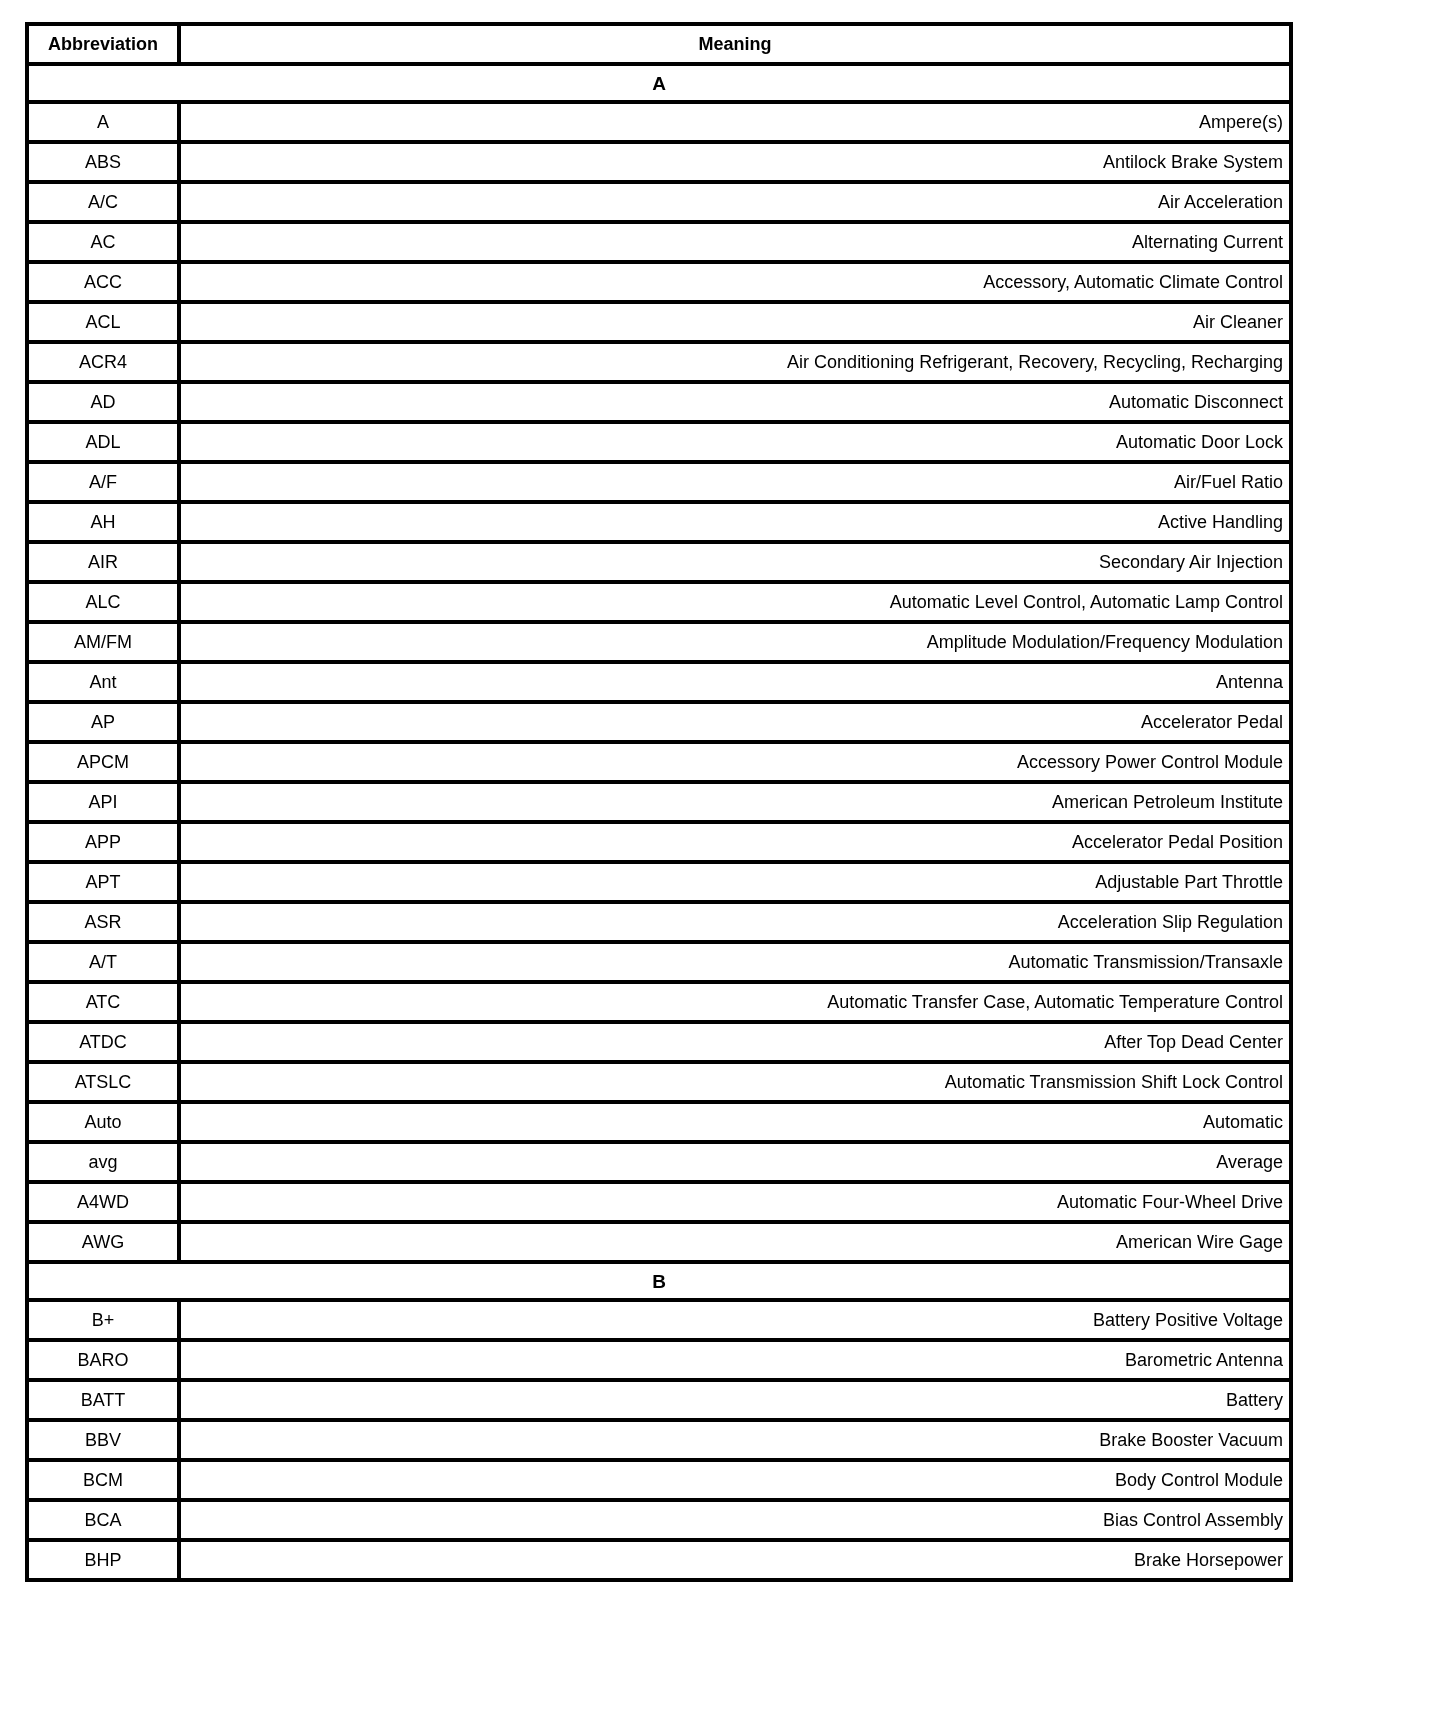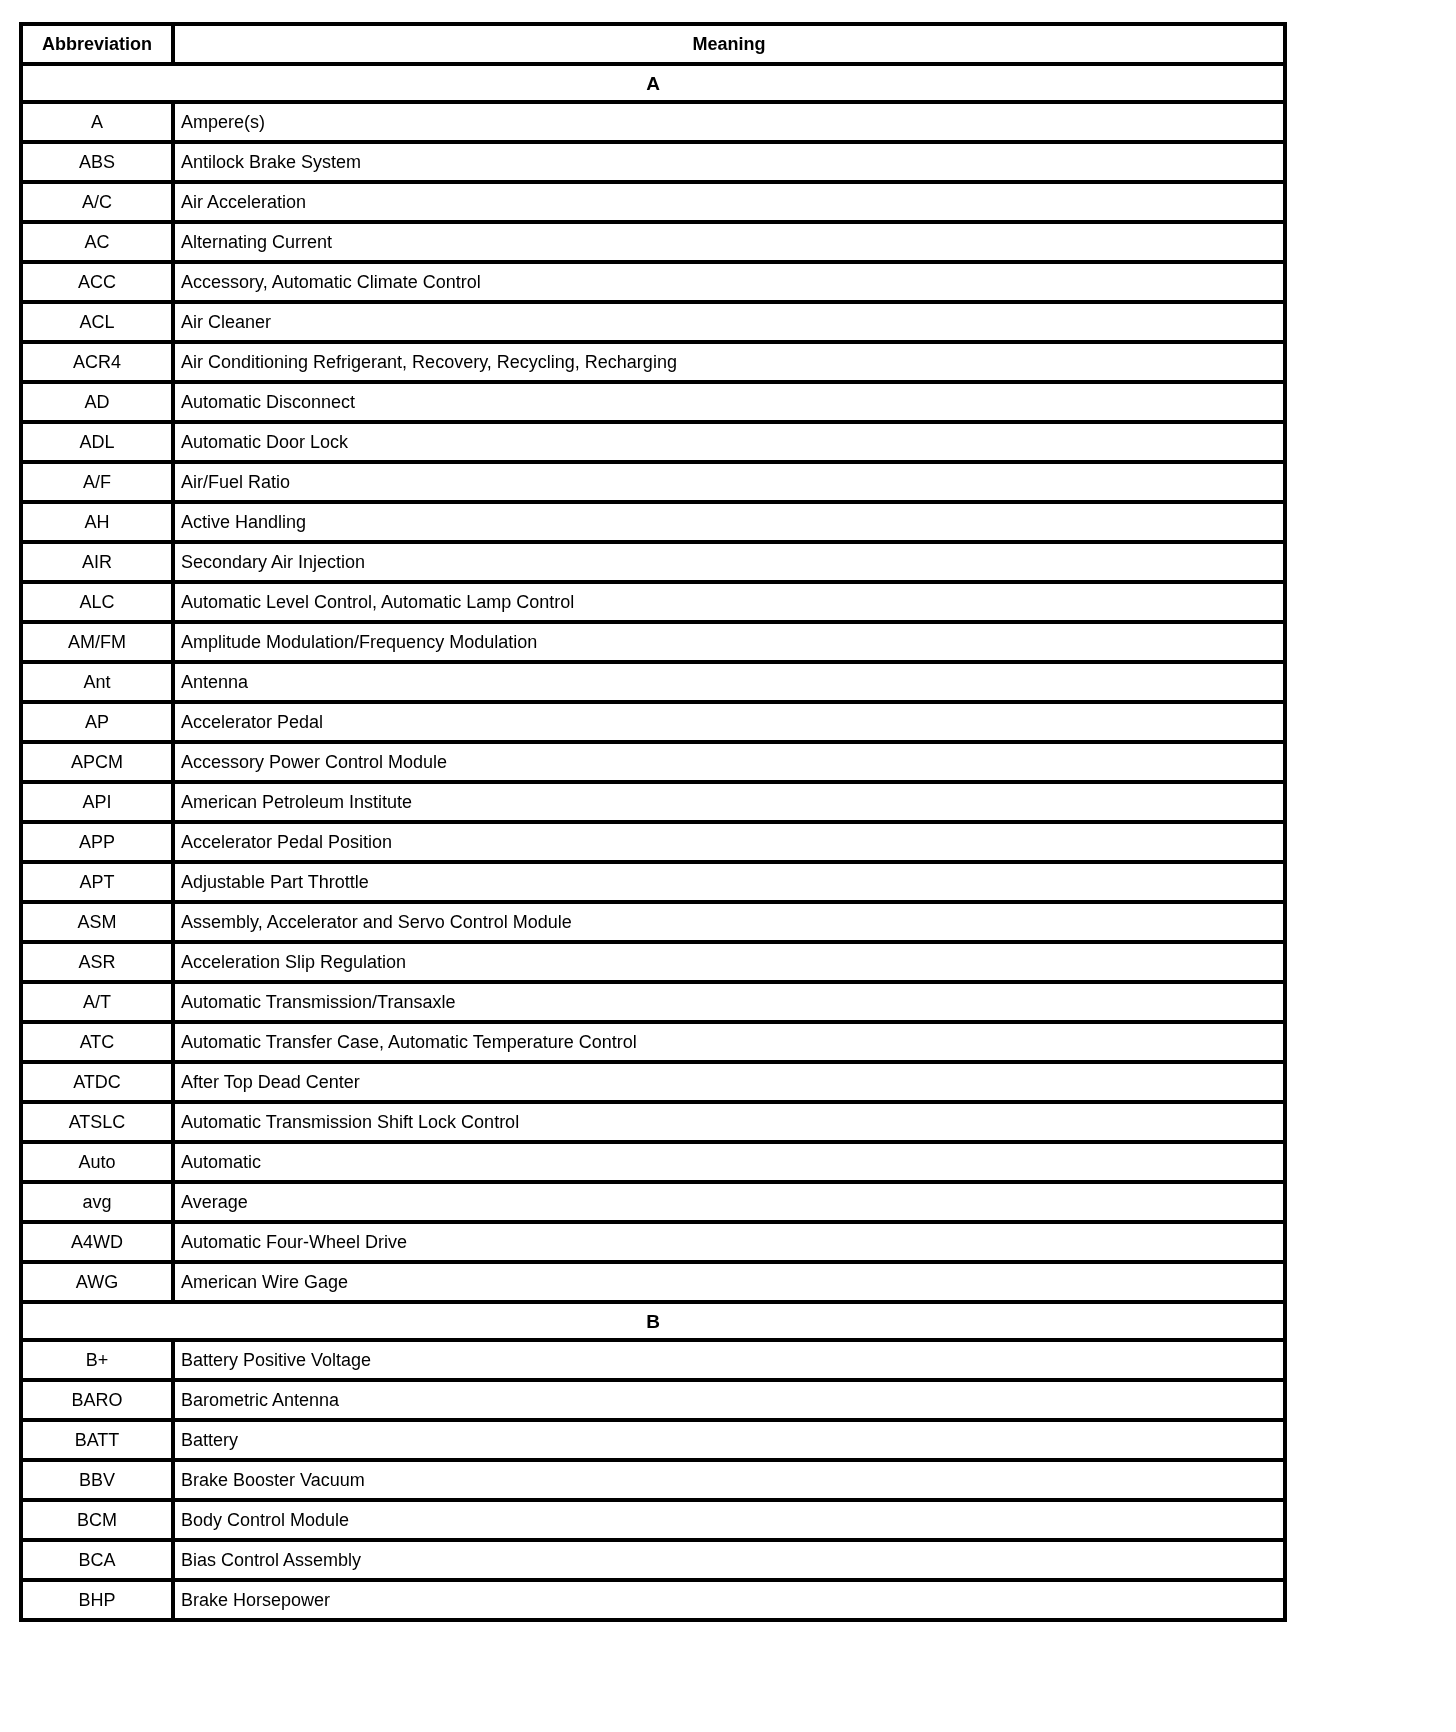--- a/index.html
+++ b/index.html
@@ -8,21 +8,21 @@
     background: #ffffff;
   }
   body {
     width: 1456px;
     height: 1732px;
     font-family: "Liberation Sans", sans-serif;
     color: #000000;
     -webkit-font-smoothing: antialiased;
   }
   .page {
-    padding: 22px 0 0 19px;
+    padding: 22px 0 0 25px;
   }
   table.abbrev-table {
     border-collapse: collapse;
     table-layout: fixed;
     width: 1268px;
   }
   table.abbrev-table th,
   table.abbrev-table td {
     border: 4px solid #000000;
     font-size: 18px;
@@ -39,21 +39,21 @@
     font-weight: bold;
     font-size: 19px;
     text-align: center;
     padding: 4px 2px;
     height: 24px;
   }
   td.abbr-cell {
     text-align: center;
   }
   td.meaning-cell {
-    text-align: left;
+    text-align: right;
     padding-left: 7px;
   }
   tr.section-row td {
     text-align: center;
     font-weight: bold;
     font-size: 19px;
     height: 24px;
   }
 </style>
 </head>
@@ -149,24 +149,20 @@
         </tr>
         <tr>
           <td class="abbr-cell">APP</td>
           <td class="meaning-cell">Accelerator Pedal Position</td>
         </tr>
         <tr>
           <td class="abbr-cell">APT</td>
           <td class="meaning-cell">Adjustable Part Throttle</td>
         </tr>
         <tr>
-          <td class="abbr-cell">ASM</td>
-          <td class="meaning-cell">Assembly, Accelerator and Servo Control Module</td>
-        </tr>
-        <tr>
           <td class="abbr-cell">ASR</td>
           <td class="meaning-cell">Acceleration Slip Regulation</td>
         </tr>
         <tr>
           <td class="abbr-cell">A/T</td>
           <td class="meaning-cell">Automatic Transmission/Transaxle</td>
         </tr>
         <tr>
           <td class="abbr-cell">ATC</td>
           <td class="meaning-cell">Automatic Transfer Case, Automatic Temperature Control</td>

